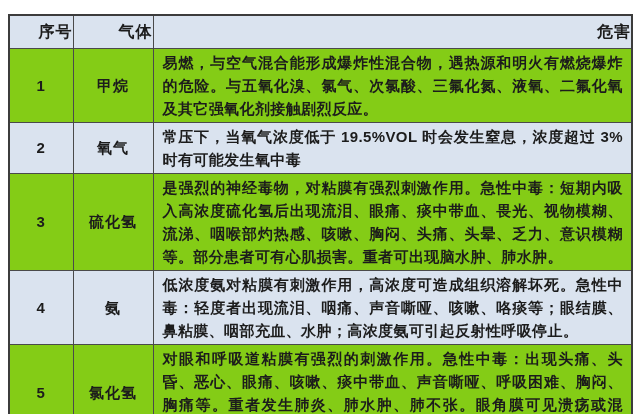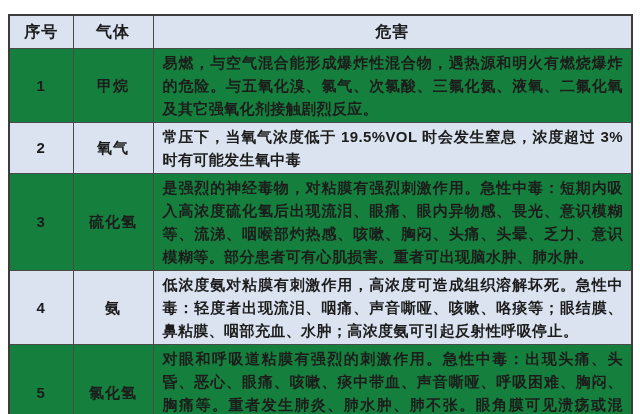--- a/index.html
+++ b/index.html
@@ -32,39 +32,39 @@
     border: 1px solid #4a4a4a;
     font-weight: 700;
     font-size: 15px;
     line-height: 23px;
     vertical-align: middle;
   }
 
   .hazard-table thead tr { height: 33px; }
   .hazard-table th {
     background: #dae3ef;
-    text-align: center;
+    text-align: right;
     font-size: 16px;
     letter-spacing: 1px;
   }
 
   .hazard-table td.cell-index,
   .hazard-table td.cell-gas {
     text-align: center;
     letter-spacing: 1px;
   }
 
   .hazard-table td.cell-hazard {
     text-align: justify;
     text-justify: inter-ideograph;
     padding: 2px 8px 2px 9px;
     letter-spacing: 0.4px;
   }
 
-  tr.row-odd  td { background: #15803d; }
+  tr.row-odd  td { background: #84cc16; }
   tr.row-even td { background: #dae3ef; }
 
   tr.h-r1 { height: 71px; }
   tr.h-r2 { height: 48px; }
   tr.h-r3 { height: 94px; }
   tr.h-r4 { height: 61px; }
   tr.h-r5 { height: 84px; }
 </style>
 </head>
 <body>
@@ -90,21 +90,21 @@
         <td class="cell-hazard">易燃，与空气混合能形成爆炸性混合物，遇热源和明火有燃烧爆炸的危险。与五氧化溴、氯气、次氯酸、三氟化氮、液氧、二氟化氧及其它强氧化剂接触剧烈反应。</td>
       </tr>
       <tr class="row-even h-r2">
         <td class="cell-index">2</td>
         <td class="cell-gas">氧气</td>
         <td class="cell-hazard">常压下，当氧气浓度低于 19.5%VOL 时会发生窒息，浓度超过 3%时有可能发生氧中毒</td>
       </tr>
       <tr class="row-odd h-r3">
         <td class="cell-index">3</td>
         <td class="cell-gas">硫化氢</td>
-        <td class="cell-hazard">是强烈的神经毒物，对粘膜有强烈刺激作用。急性中毒：短期内吸入高浓度硫化氢后出现流泪、眼痛、眼内异物感、畏光、意识模糊等、流涕、咽喉部灼热感、咳嗽、胸闷、头痛、头晕、乏力、意识模糊等。部分患者可有心肌损害。重者可出现脑水肿、肺水肿。</td>
+        <td class="cell-hazard">是强烈的神经毒物，对粘膜有强烈刺激作用。急性中毒：短期内吸入高浓度硫化氢后出现流泪、眼痛、痰中带血、畏光、视物模糊、流涕、咽喉部灼热感、咳嗽、胸闷、头痛、头晕、乏力、意识模糊等。部分患者可有心肌损害。重者可出现脑水肿、肺水肿。</td>
       </tr>
       <tr class="row-even h-r4">
         <td class="cell-index">4</td>
         <td class="cell-gas">氨</td>
         <td class="cell-hazard">低浓度氨对粘膜有刺激作用，高浓度可造成组织溶解坏死。急性中毒：轻度者出现流泪、咽痛、声音嘶哑、咳嗽、咯痰等；眼结膜、鼻粘膜、咽部充血、水肿；高浓度氨可引起反射性呼吸停止。</td>
       </tr>
       <tr class="row-odd h-r5">
         <td class="cell-index">5</td>
         <td class="cell-gas">氯化氢</td>
         <td class="cell-hazard">对眼和呼吸道粘膜有强烈的刺激作用。急性中毒：出现头痛、头昏、恶心、眼痛、咳嗽、痰中带血、声音嘶哑、呼吸困难、胸闷、胸痛等。重者发生肺炎、肺水肿、肺不张。眼角膜可见溃疡或混浊。皮肤直接接触可出现大量粟粒样红色小丘疹而呈潮红痛热。</td>

